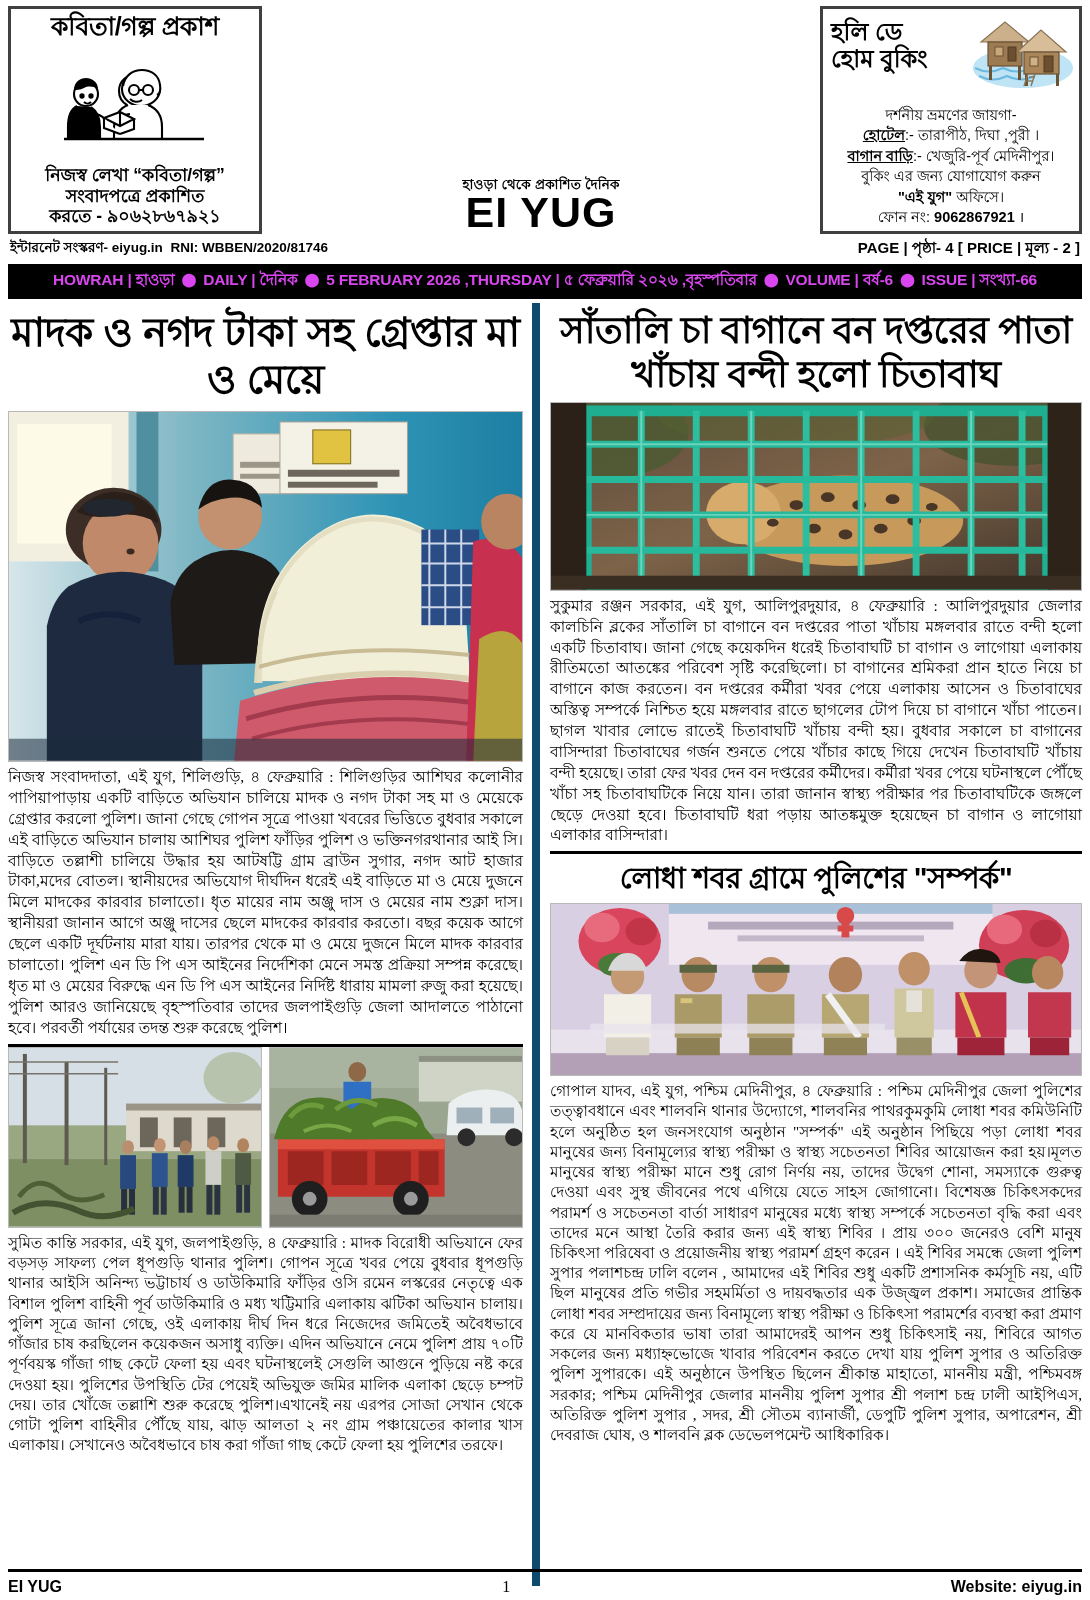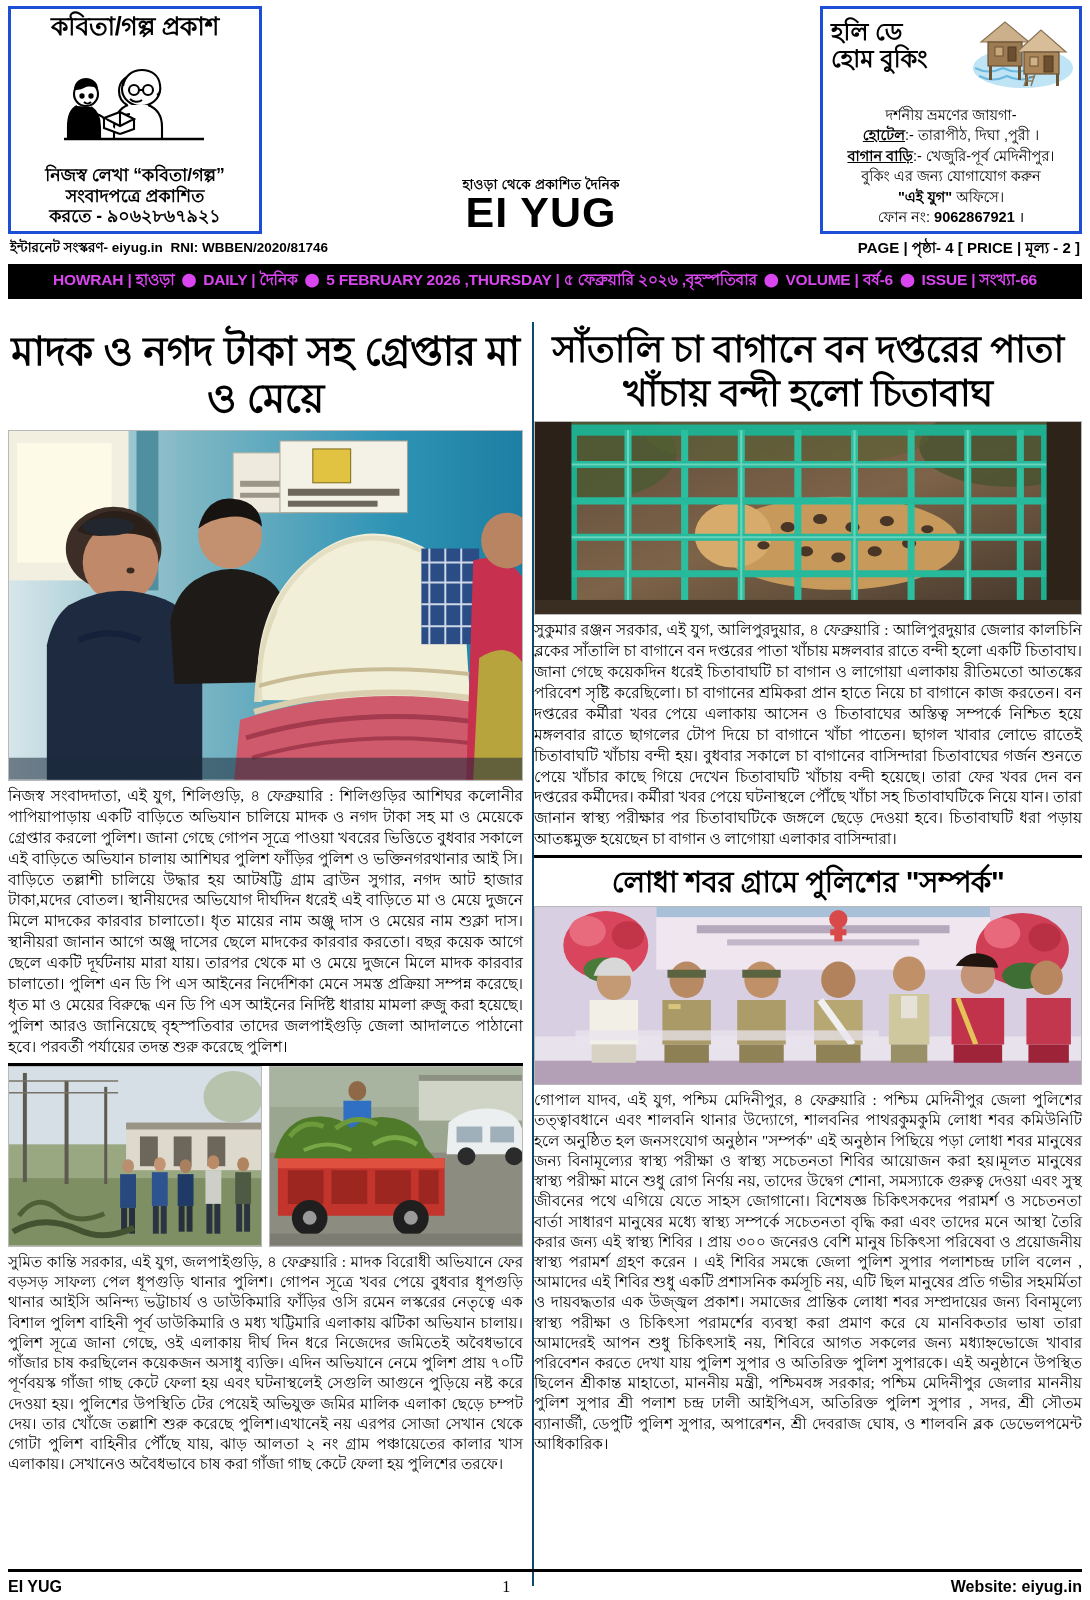--- a/index.html
+++ b/index.html
@@ -19,21 +19,21 @@
   }
 
   
   .masthead {
     display: flex;
     align-items: stretch;
     height: 228px;
     position: relative;
   }
   .ad-box {
-    border: 3px solid #1d4ed8;
+    border: 3px solid #404040;
     width: 254px;
     flex: 0 0 254px;
     padding: 4px 5px 4px 5px;
     display: flex;
     flex-direction: column;
     align-items: center;
     justify-content: space-between;
     background: #fff;
   }
   .ad-box.right { width: 262px; flex: 0 0 262px; padding: 3px 4px; }
@@ -121,23 +121,23 @@
     white-space: nowrap;
   }
   .datebar .dot { font-size: 13px; vertical-align: 1px; padding: 0 3px; }
 
   
   .content {
     display: flex;
     margin-top: 4px;
     height: 1283px;
   }
-  .col { position: relative; margin-top: 19px; }
+  .col { position: relative; }
   .col-left { width: 524px; flex: 0 0 524px; padding-right: 9px; }
-  .col-right { width: 550px; flex: 1 1 auto; border-left: 2px solid #0c4a6e; }
+  .col-right { width: 550px; flex: 1 1 auto; padding-left: 10px; border-left: 8px solid #0c4a6e; }
 
   .headline {
     font-family: "Liberation Sans", sans-serif;
     font-weight: bold;
     text-align: center;
     line-height: 1.18;
     letter-spacing: -0.4px;
   }
   .h-xl { font-size: 40px; padding: 6px 0 8px 0; }
   .h-lg { font-size: 37px; padding: 6px 0 6px 0; }

